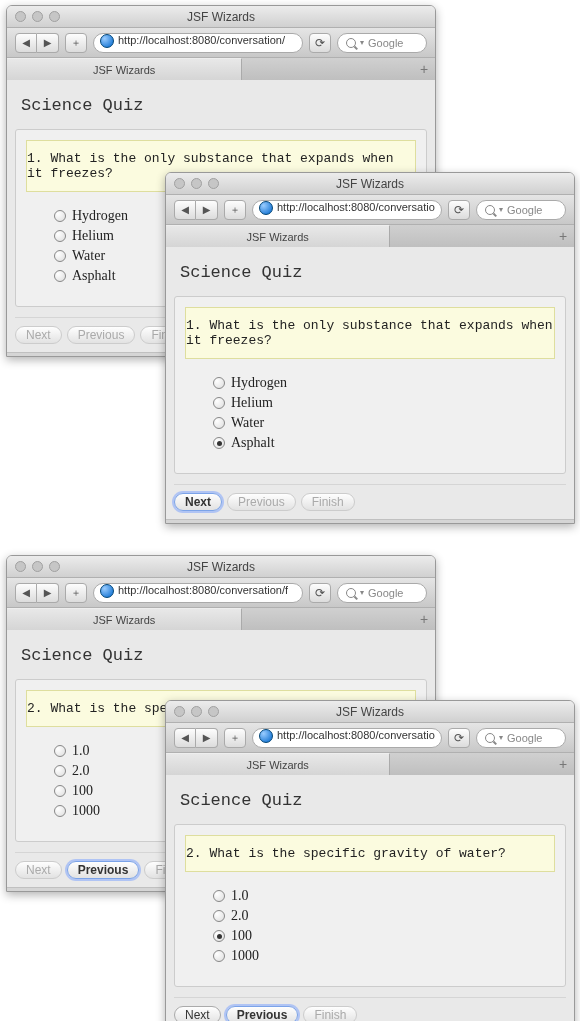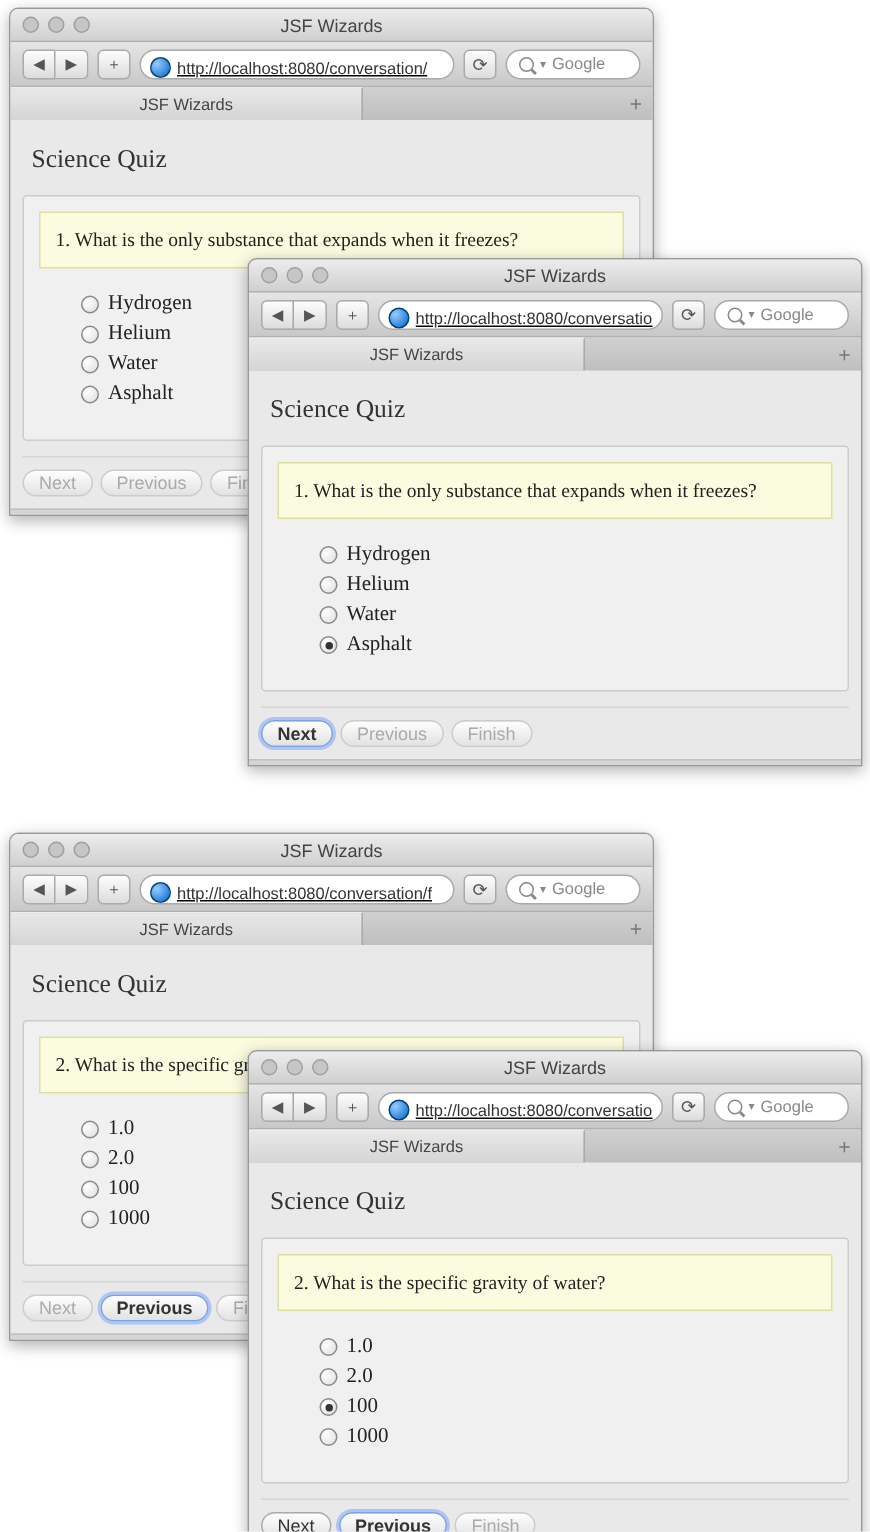--- a/index.html
+++ b/index.html
@@ -67,29 +67,28 @@
       color: #555;
       cursor: pointer;
     }
     .navgroup { display: flex; }
     .navgroup .navbtn:first-child { border-top-right-radius: 0; border-bottom-right-radius: 0; }
     .navgroup .navbtn:last-child { border-top-left-radius: 0; border-bottom-left-radius: 0; border-left: none; }
     .addbtn { width: 22px; }
     .urlbar {
       flex: 1;
       display: flex;
-      align-items: flex-end;
+      align-items: flex-start;
       background: #fff;
       border: 1px solid #aaa;
       border-radius: 10px;
       height: 20px;
       padding: 0 6px;
       gap: 4px;
       min-width: 0;
-      text-decoration: underline;
     }
     .globe {
       width: 14px; height: 14px;
       border-radius: 50%;
       background: radial-gradient(circle at 30% 30%, #9cf, #06c);
       border: 1px solid #047;
       flex-shrink: 0;
     }
     .urltext {
       font-size: 11px;
@@ -165,36 +164,36 @@
       color: #777;
       margin-left: auto;
       font-size: 14px;
       cursor: pointer;
     }
     .content {
       background: #e9e9e9;
       padding: 8px;
     }
     .page-title {
-      font-family: Liberation Serif, serif;
+      font-family: Liberation Mono, monospace;
       font-size: 17px;
       color: #333;
       padding: 8px 6px 14px;
     }
     .panel {
       background: #f0f0f0;
       border: 1px solid #ccc;
       border-radius: 3px;
       padding: 10px;
     }
     .question {
       background: #fbfbdf;
       border: 1px solid #dede9e;
-      padding: 10px 10px;
-      font-family: Liberation Serif, serif;
+      padding: 10px 0;
+      font-family: Liberation Mono, monospace;
       font-size: 13px;
       color: #222;
       margin-bottom: 14px;
     }
     .options {
       padding-left: 28px;
       margin-bottom: 10px;
     }
     .option {
       display: flex;

